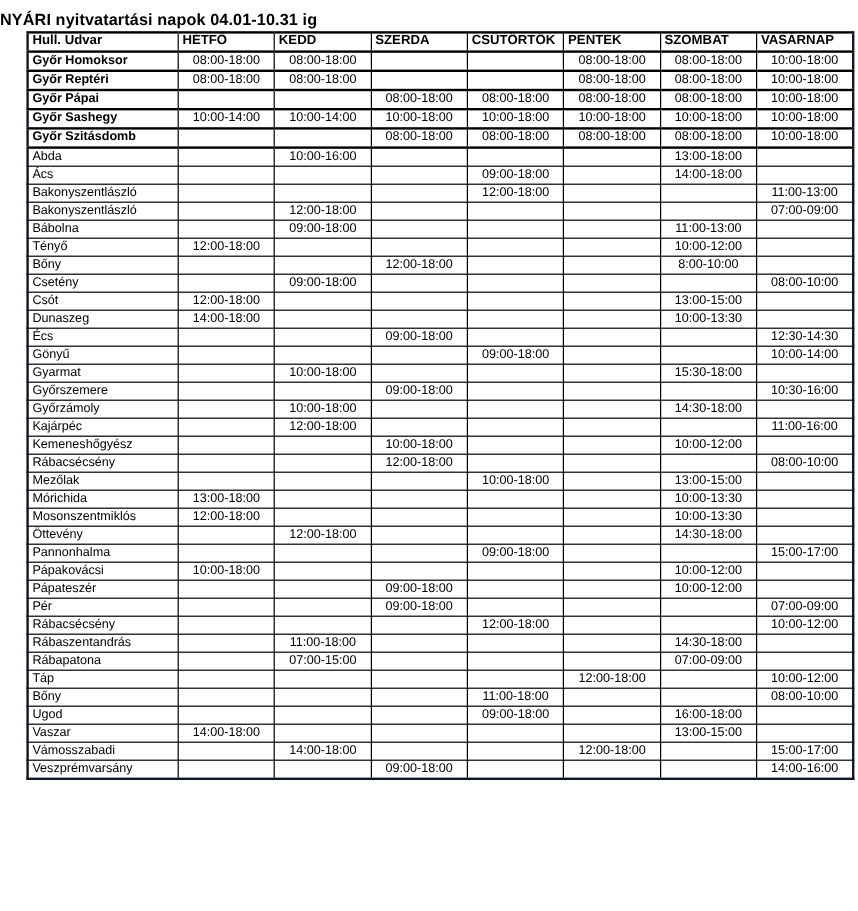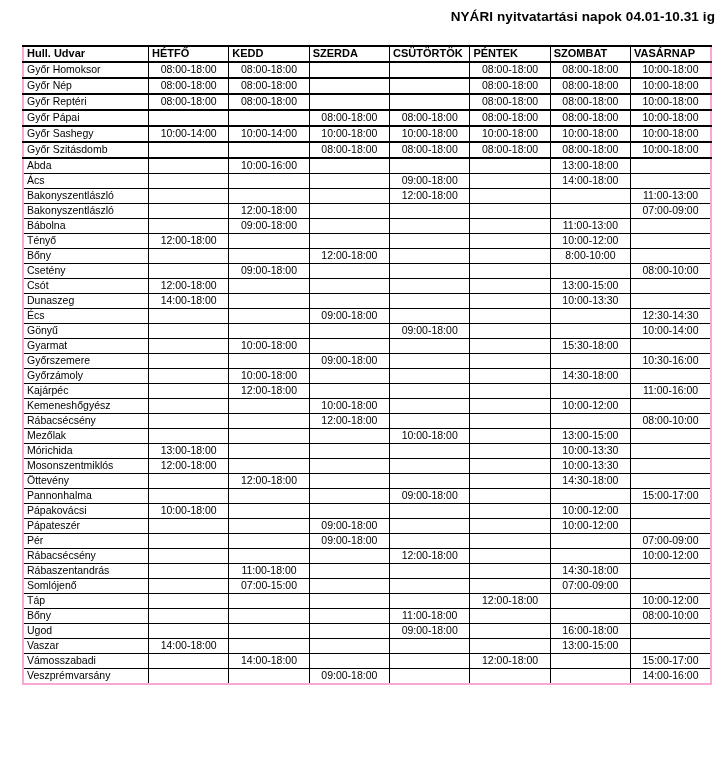--- a/index.html
+++ b/index.html
@@ -11,54 +11,54 @@
     font-family: "Liberation Sans", sans-serif;
     color: #000000;
     -webkit-font-smoothing: antialiased;
   }
   .page {
     width: 715px;
     height: 759px;
     overflow: hidden;
   }
   .title {
-    text-align: right;
+    text-align: left;
     font-weight: bold;
     font-size: 13.5px;
     padding-top: 9px;
-    margin-bottom: 21px;
+    margin-bottom: 2px;
     letter-spacing: 0.1px;
   }
   table.hours {
     border-collapse: collapse;
     margin-left: 22px;
     width: 690px;
     table-layout: fixed;
-    border: 2px solid #f9a8d4;
+    border: 2px solid #0f172a;
   }
   table.hours th, table.hours td {
     border: 1px solid #000;
     height: 14px;
     font-size: 10.5px;
     line-height: 1.05;
     padding: 0 3px;
     overflow: hidden;
     white-space: nowrap;
     vertical-align: middle;
   }
   table.hours th {
     text-align: left;
     font-weight: bold;
     font-size: 11px;
     border-top-width: 2px;
     border-bottom-width: 2px;
   }
   .name-col { width: 118px; text-align: left; }
   td.time-col { text-align: center; }
-  tr.bold-row td.name-col { font-weight: normal; }
+  tr.bold-row td.name-col { font-weight: bold; }
   tr.bold-row td { border-bottom-width: 2px; }
 </style>
 </head>
 <body>
 
 <div class="page">
   <div class="title">NYÁRI nyitvatartási napok 04.01-10.31 ig</div>
   <table class="hours">
     <thead>
       <tr id="header-row">
@@ -77,30 +77,20 @@
           <td class="name-col">Győr Homoksor</td>
           <td class="time-col">08:00-18:00</td>
           <td class="time-col">08:00-18:00</td>
           <td class="time-col"></td>
           <td class="time-col"></td>
           <td class="time-col">08:00-18:00</td>
           <td class="time-col">08:00-18:00</td>
           <td class="time-col">10:00-18:00</td>
         </tr>
         <tr class="bold-row">
-          <td class="name-col">Győr Nép</td>
-          <td class="time-col">08:00-18:00</td>
-          <td class="time-col">08:00-18:00</td>
-          <td class="time-col"></td>
-          <td class="time-col"></td>
-          <td class="time-col">08:00-18:00</td>
-          <td class="time-col">08:00-18:00</td>
-          <td class="time-col">10:00-18:00</td>
-        </tr>
-        <tr class="bold-row">
           <td class="name-col">Győr Reptéri</td>
           <td class="time-col">08:00-18:00</td>
           <td class="time-col">08:00-18:00</td>
           <td class="time-col"></td>
           <td class="time-col"></td>
           <td class="time-col">08:00-18:00</td>
           <td class="time-col">08:00-18:00</td>
           <td class="time-col">10:00-18:00</td>
         </tr>
         <tr class="bold-row">
@@ -407,21 +397,21 @@
           <td class="name-col">Rábaszentandrás</td>
           <td class="time-col"></td>
           <td class="time-col">11:00-18:00</td>
           <td class="time-col"></td>
           <td class="time-col"></td>
           <td class="time-col"></td>
           <td class="time-col">14:30-18:00</td>
           <td class="time-col"></td>
         </tr>
         <tr>
-          <td class="name-col">Somlójenő</td>
+          <td class="name-col">Rábapatona</td>
           <td class="time-col"></td>
           <td class="time-col">07:00-15:00</td>
           <td class="time-col"></td>
           <td class="time-col"></td>
           <td class="time-col"></td>
           <td class="time-col">07:00-09:00</td>
           <td class="time-col"></td>
         </tr>
         <tr>
           <td class="name-col">Táp</td>

